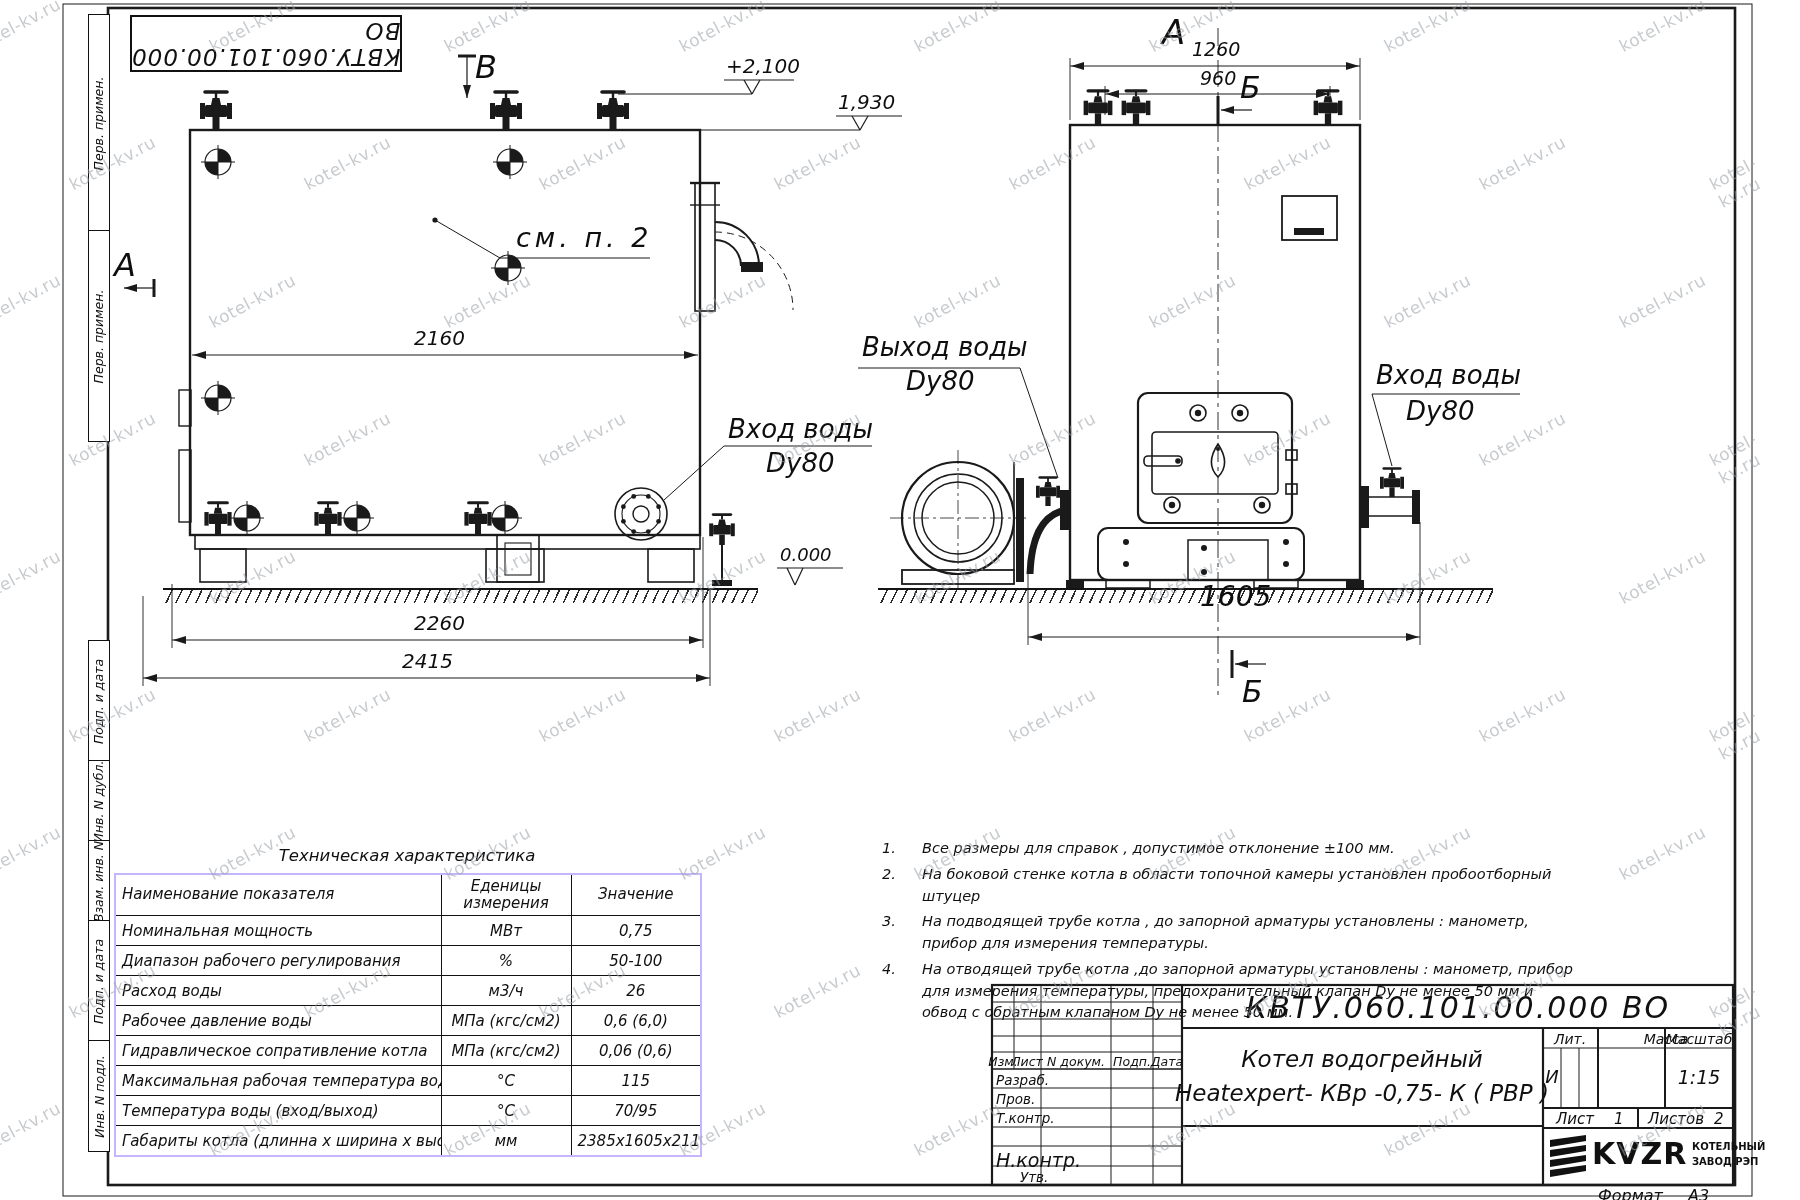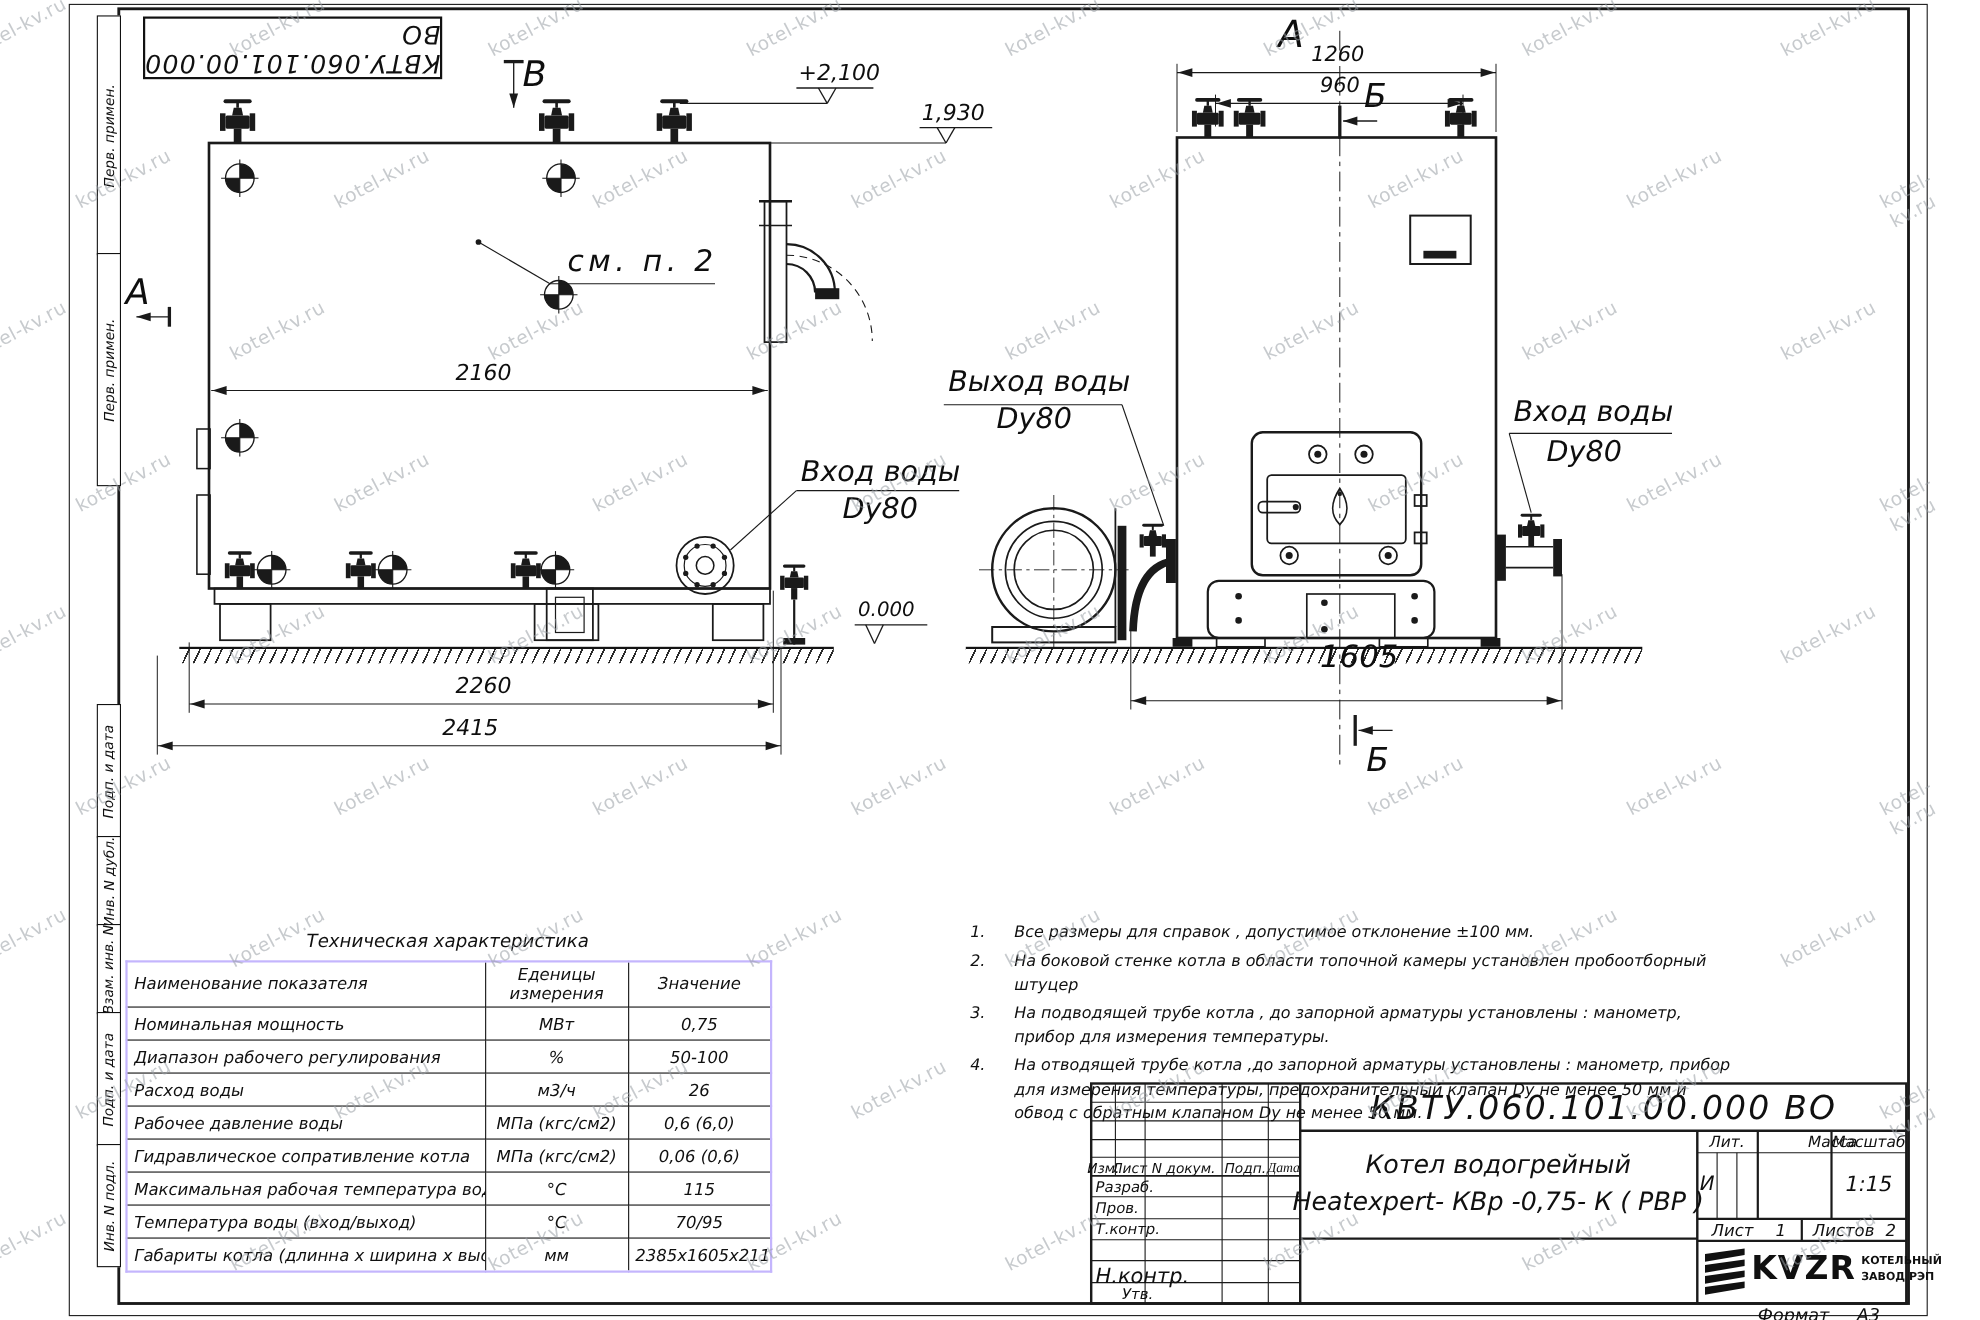--- a/index.html
+++ b/index.html
@@ -439,21 +439,21 @@
   </div>
 
   <div class="tb ctr" style="left:1458px;top:990px;font-size:30px;letter-spacing:2px;">КВТУ.060.101.00.000  ВО</div>
   <div class="tb ctr" style="left:1362px;top:1046px;font-size:23px;">Котел водогрейный</div>
   <div class="tb ctr" style="left:1362px;top:1080px;font-size:23px;">Heatexpert- КВр -0,75- К ( РВР )</div>
 
   <div class="tb ctr" style="left:1003px;top:1054px;font-size:12.5px;">Изм.</div>
   <div class="tb ctr" style="left:1027px;top:1054px;font-size:12.5px;">Лист</div>
   <div class="tb ctr" style="left:1076px;top:1054px;font-size:12.5px;">N докум.</div>
   <div class="tb ctr" style="left:1132px;top:1054px;font-size:12.5px;">Подп.</div>
-  <div class="tb ctr" style="left:1167px;top:1054px;font-size:12.5px;font-family:Liberation Serif, serif;">Дата</div>
+  <div class="tb ctr" style="left:1167px;top:1054px;font-size:12.5px;">Дата</div>
 
   <div class="tb" style="left:996px;top:1072px;font-size:13.5px;">Разраб.</div>
   <div class="tb" style="left:996px;top:1091px;font-size:13.5px;">Пров.</div>
   <div class="tb" style="left:996px;top:1110px;font-size:13.5px;">Т.контр.</div>
   <div class="tb" style="left:996px;top:1149px;font-size:19px;">Н.контр.</div>
   <div class="tb" style="left:996px;top:1169px;font-size:13.5px;margin-left:24px;">Утв.</div>
 
   <div class="tb ctr" style="left:1570px;top:1031px;font-size:14px;">Лит.</div>
   <div class="tb ctr" style="left:1666px;top:1031px;font-size:14px;">Масса</div>
   <div class="tb ctr" style="left:1699px;top:1031px;font-size:14px;">Масштаб</div>

